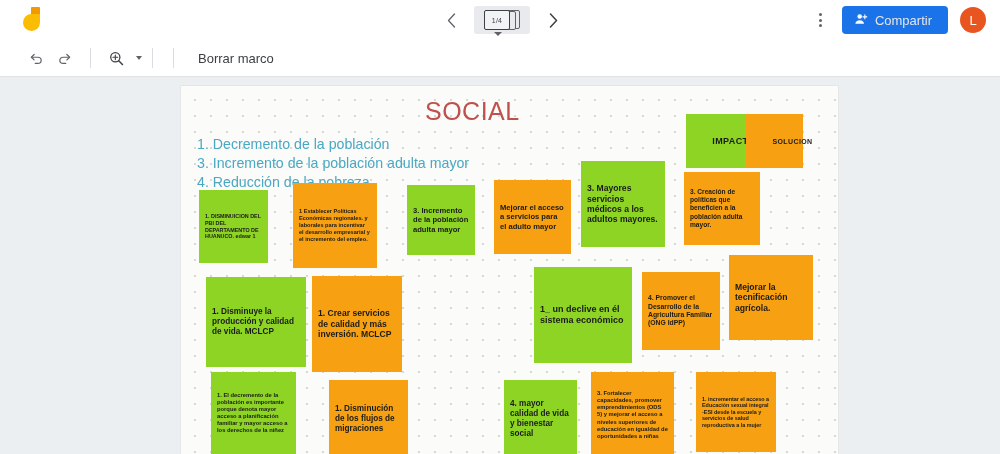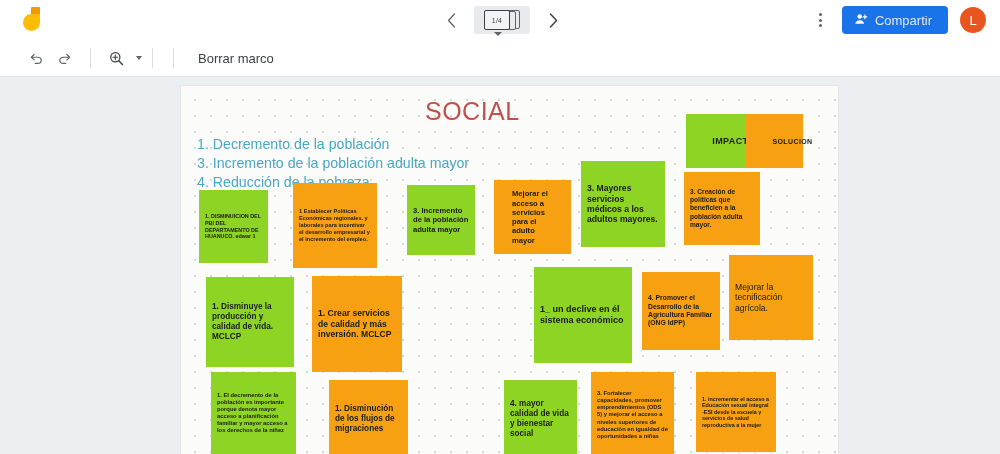--- a/index.html
+++ b/index.html
@@ -322,42 +322,42 @@
       </div>
       <div class="note" style="left: 18px; top: 104px; width: 69px; height: 73px; background: rgb(142, 212, 36); font-size: 5.4px; font-weight: bold; display: flex; align-items: center; padding: 5px 6px;">
         <span class="txt">1. DISMINUICION DEL PBI DEL DEPARTAMENTO DE HUANUCO. edwar 1</span>
       </div>
       <div class="note" style="left: 112px; top: 97px; width: 84px; height: 85px; background: rgb(247, 160, 17); font-size: 5.6px; font-weight: bold; display: flex; align-items: center; padding: 5px 6px;">
         <span class="txt">1 Establecer Políticas Económicas regionales. y laborales para incentivar el desarrollo empresarial y el incremento del empleo.</span>
       </div>
       <div class="note" style="left: 226px; top: 99px; width: 68px; height: 70px; background: rgb(142, 212, 36); font-size: 7.6px; font-weight: bold; display: flex; align-items: center; padding: 5px 6px;">
         <span class="txt">3. Incremento de la población adulta mayor</span>
       </div>
-      <div class="note" style="left: 313px; top: 94px; width: 77px; height: 74px; background: rgb(247, 160, 17); font-size: 7.6px; font-weight: bold; display: flex; align-items: center; padding: 5px 18px;">
+      <div class="note" style="left: 313px; top: 94px; width: 77px; height: 74px; background: rgb(247, 160, 17); font-size: 7.6px; font-weight: bold; display: flex; align-items: center; padding: 5px 6px;">
         <span class="txt">Mejorar el acceso a servicios para el adulto mayor</span>
       </div>
       <div class="note" style="left: 400px; top: 75px; width: 84px; height: 86px; background: rgb(142, 212, 36); font-size: 8.6px; font-weight: bold; display: flex; align-items: center; padding: 5px 6px;">
         <span class="txt">3. Mayores servicios médicos a los adultos mayores.</span>
       </div>
       <div class="note" style="left: 503px; top: 86px; width: 76px; height: 73px; background: rgb(247, 160, 17); font-size: 6.6px; font-weight: bold; display: flex; align-items: center; padding: 5px 6px;">
         <span class="txt">3. Creación de políticas que beneficien a la población adulta mayor.</span>
       </div>
-      <div class="note" style="left: 25px; top: 191px; width: 88px; height: 90px; background: rgb(142, 212, 36); font-size: 8.2px; font-weight: bold; display: flex; align-items: center; padding: 2px 6px;">
+      <div class="note" style="left: 25px; top: 191px; width: 100px; height: 90px; background: rgb(142, 212, 36); font-size: 8.2px; font-weight: bold; display: flex; align-items: center; padding: 2px 6px;">
         <span class="txt">1. Disminuye la producción y calidad de vida. MCLCP</span>
       </div>
       <div class="note" style="left: 131px; top: 190px; width: 90px; height: 96px; background: rgb(247, 160, 17); font-size: 8.6px; font-weight: bold; display: flex; align-items: center; padding: 5px 6px;">
         <span class="txt">1. Crear servicios de calidad y más inversión. MCLCP</span>
       </div>
       <div class="note" style="left: 353px; top: 181px; width: 98px; height: 96px; background: rgb(142, 212, 36); font-size: 9px; font-weight: bold; display: flex; align-items: center; padding: 5px 6px;">
         <span class="txt">1_ un declive en él sistema económico</span>
       </div>
       <div class="note" style="left: 461px; top: 186px; width: 78px; height: 78px; background: rgb(247, 160, 17); font-size: 6.8px; font-weight: bold; display: flex; align-items: center; padding: 5px 6px;">
         <span class="txt">4. Promover el Desarrollo de la Agricultura Familiar (ONG IdPP)</span>
       </div>
-      <div class="note" style="left: 548px; top: 169px; width: 84px; height: 85px; background: rgb(247, 160, 17); font-size: 8.6px; font-weight: normal; display: flex; align-items: center; padding: 5px 6px;">
+      <div class="note" style="left: 548px; top: 169px; width: 84px; height: 85px; background: rgb(247, 160, 17); font-size: 8.6px; font-weight: bold; display: flex; align-items: center; padding: 5px 6px;">
         <span class="txt">Mejorar la tecnificación agrícola.</span>
       </div>
       <div class="note" style="left: 30px; top: 286px; width: 85px; height: 82px; background: rgb(142, 212, 36); font-size: 5.8px; font-weight: bold; display: flex; align-items: center; padding: 5px 6px;">
         <span class="txt">1. El decremento de la población es importante porque denota mayor acceso a planificación familiar  y mayor acceso a los derechos de la niñez</span>
       </div>
       <div class="note" style="left: 148px; top: 294px; width: 79px; height: 78px; background: rgb(247, 160, 17); font-size: 8.2px; font-weight: bold; display: flex; align-items: center; padding: 5px 6px;">
         <span class="txt">1. Disminución de los flujos de migraciones</span>
       </div>
       <div class="note" style="left: 323px; top: 294px; width: 73px; height: 78px; background: rgb(142, 212, 36); font-size: 8.2px; font-weight: bold; display: flex; align-items: center; padding: 5px 6px;">
         <span class="txt">4. mayor calidad de vida y bienestar social</span>

